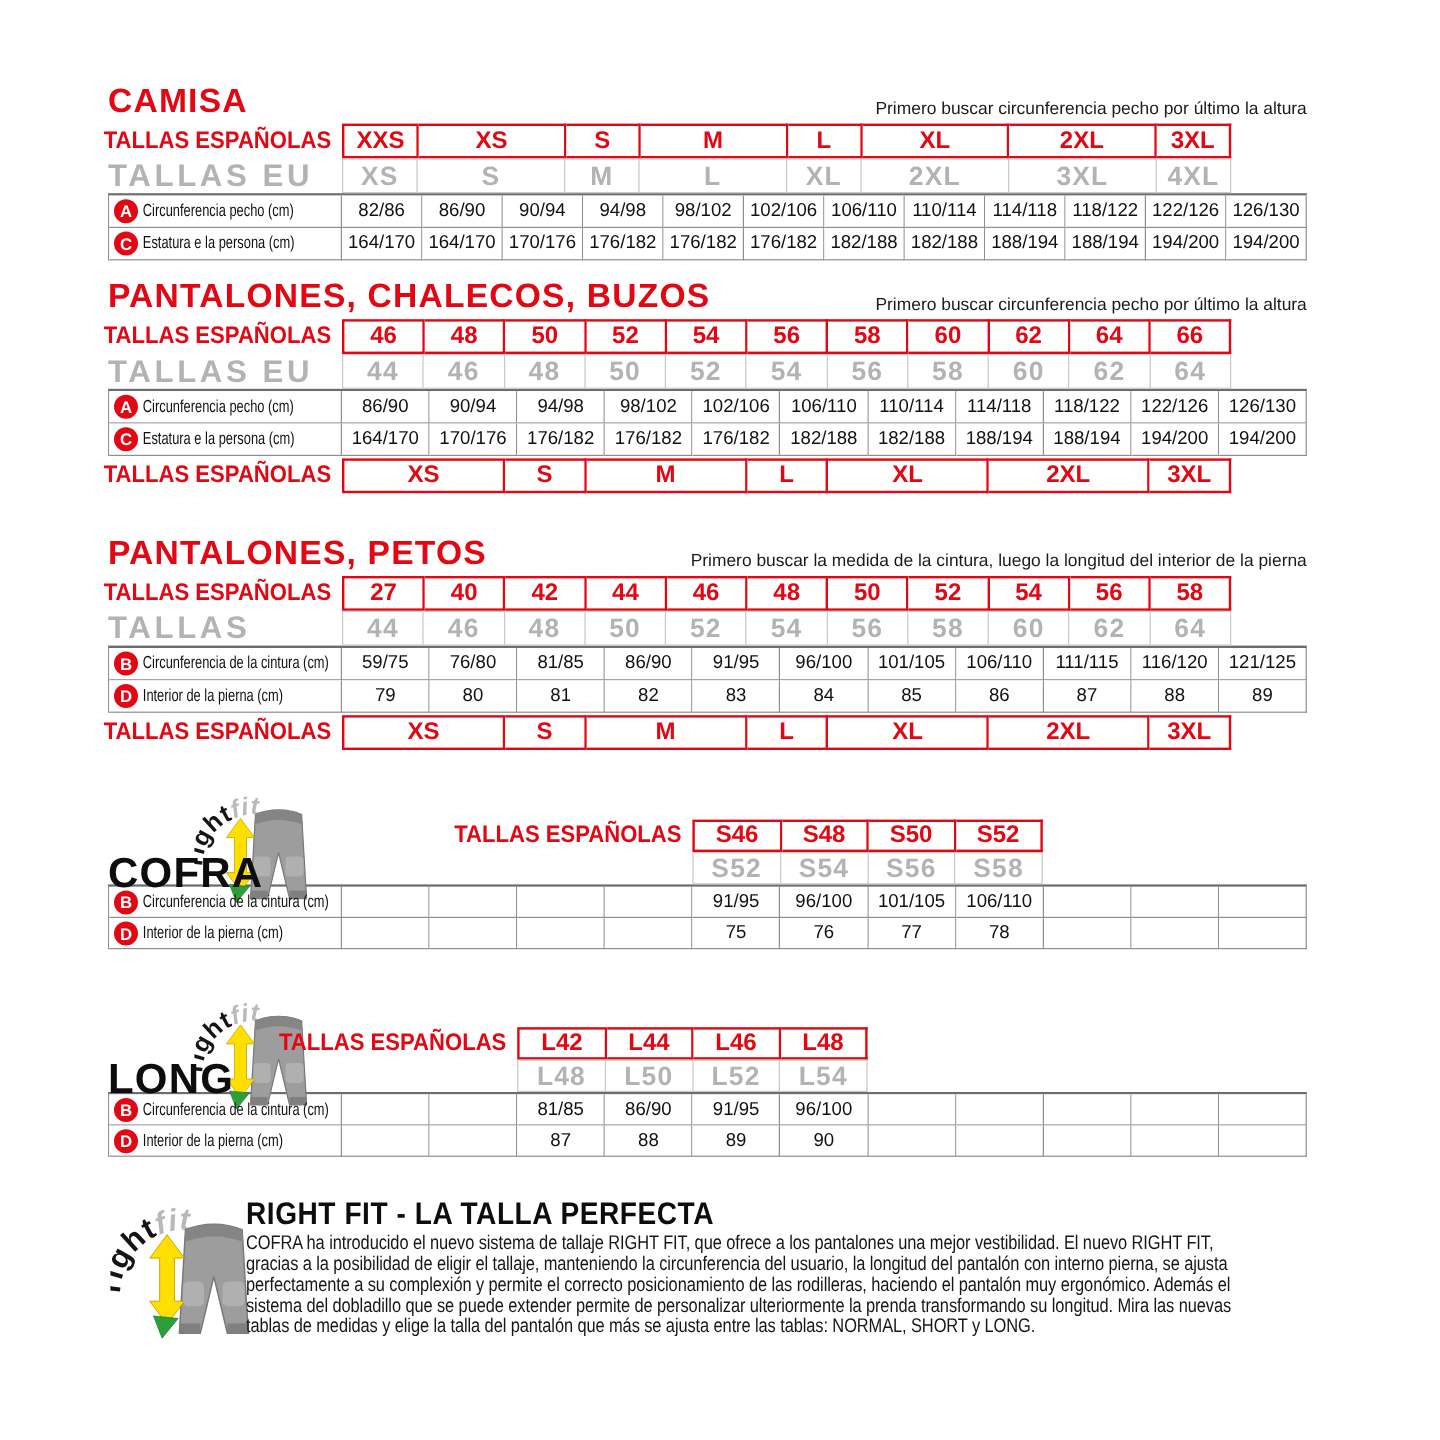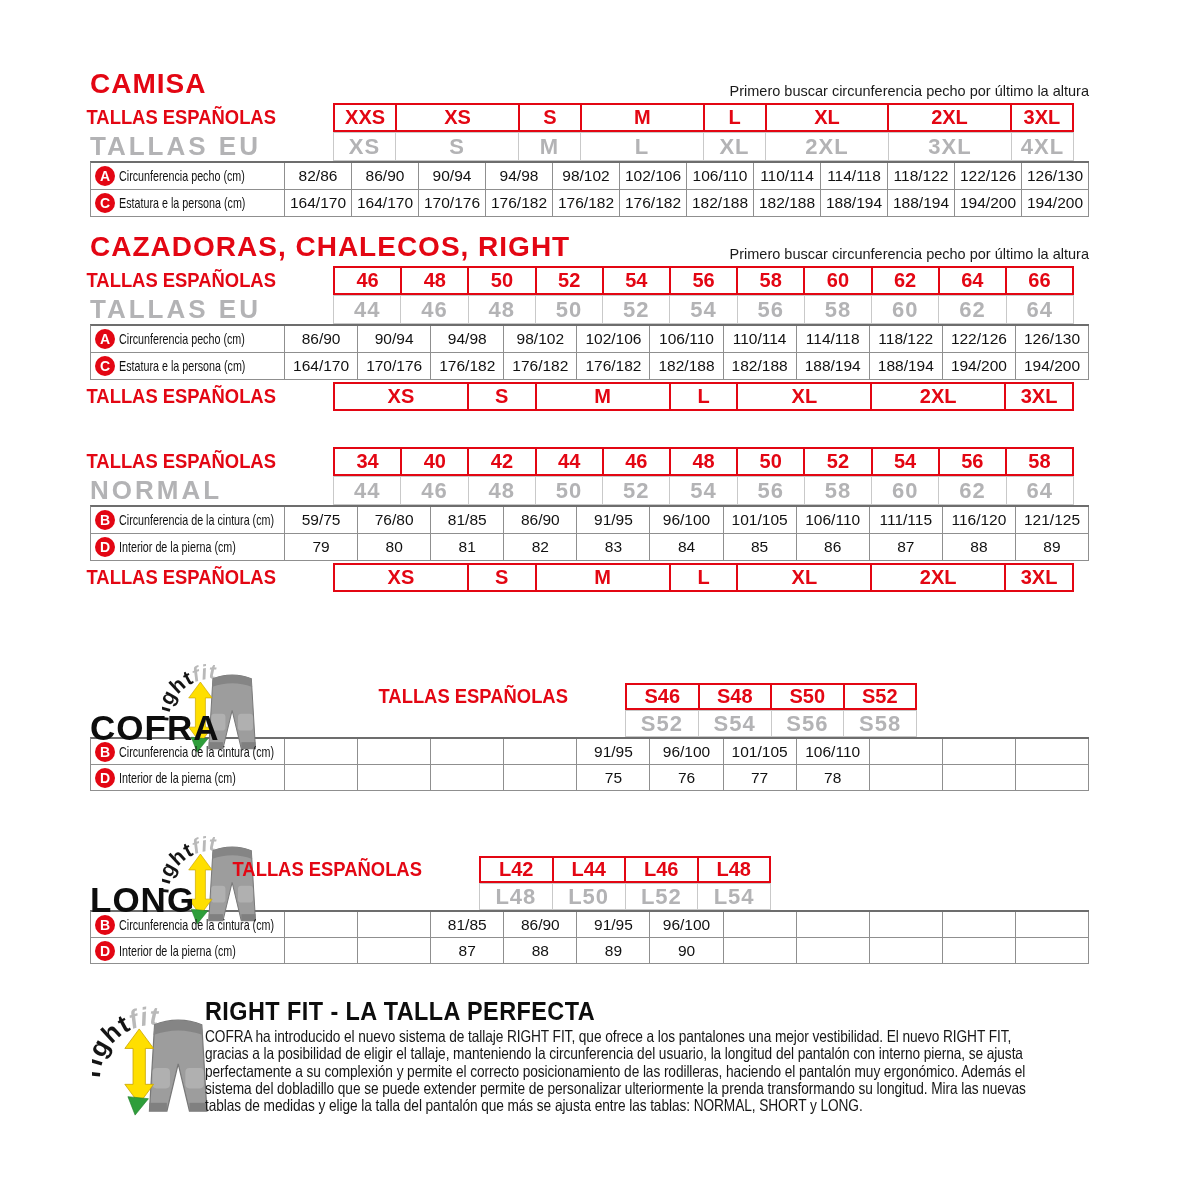--- a/index.html
+++ b/index.html
@@ -14,21 +14,21 @@
   html,body{width:1200px;height:1200px;background:#fff;overflow:hidden;
     font-family:"Liberation Sans","DejaVu Sans",sans-serif;}
   body{position:relative;}
 
   .sec{position:absolute;left:90px;width:999px;}
 
   .sec-head{display:flex;justify-content:space-between;align-items:flex-end;height:30px;margin-bottom:3px;}
   .sec-title{font-size:28px;font-weight:bold;color:var(--red);letter-spacing:1px;white-space:nowrap;}
   .sec-note{font-size:14.5px;color:#1a1a1a;padding-bottom:1px;white-space:nowrap;}
 
-  .trow{display:flex;height:29px;width:998px;gap:48px;}
+  .trow{display:flex;height:29px;width:998px;}
   .trow .lab{width:195px;display:flex;align-items:center;justify-content:flex-end;padding-right:9px;}
   .lab-red{color:var(--red);font-weight:bold;font-size:20px;white-space:nowrap;transform:scaleX(.92);transform-origin:right center;}
   .trow .lab.lab-gray{justify-content:flex-start;color:var(--gray-txt);font-weight:bold;font-size:26px;letter-spacing:3px;white-space:nowrap;}
   .cells{display:flex;width:741px;}
   .sizebox{flex:1 0 0;border:2.5px solid var(--red);background:#fff;display:flex;align-items:center;justify-content:center;
     font-weight:bold;font-size:20px;color:var(--red);}
   .sizebox + .sizebox{border-left:none;}
   .graycell{flex:1 0 0;border:1px solid var(--grid-light);display:flex;align-items:center;justify-content:center;
     font-weight:bold;font-size:22px;color:var(--gray-txt);letter-spacing:1px;}
   .graycell + .graycell{border-left:none;}
@@ -138,21 +138,21 @@
           <div class="valcell" style="flex-grow: 1;">188/194</div>
           <div class="valcell" style="flex-grow: 1;">194/200</div>
           <div class="valcell" style="flex-grow: 1;">194/200</div>
         </div>
     </div>
   </div>
 </div>
 
 <div class="sec" style="top:233px">
   <div class="sec-head">
-    <div class="sec-title">CAZADORAS, CHALECOS, RIGHT</div>
+    <div class="sec-title">PANTALONES, CHALECOS, BUZOS</div>
     <div class="sec-note">Primero buscar circunferencia pecho por último la altura</div>
   </div>
   <div class="trow">
     <div class="lab">
         <span class="lab-red">TALLAS ESPAÑOLAS</span>
       </div>
     <div class="cells">
         <div class="sizebox" style="flex-grow: 1;">46</div>
         <div class="sizebox" style="flex-grow: 1;">48</div>
         <div class="sizebox" style="flex-grow: 1;">50</div>
@@ -232,40 +232,44 @@
         <div class="sizebox" style="flex-grow: 2;">M</div>
         <div class="sizebox" style="flex-grow: 1;">L</div>
         <div class="sizebox" style="flex-grow: 2;">XL</div>
         <div class="sizebox" style="flex-grow: 2;">2XL</div>
         <div class="sizebox" style="flex-grow: 1;">3XL</div>
       </div>
   </div>
 </div>
 
 <div class="sec" style="top:447px">
+  <div class="sec-head">
+    <div class="sec-title">PANTALONES, PETOS</div>
+    <div class="sec-note">Primero buscar la medida de la cintura, luego la longitud del interior de la pierna</div>
+  </div>
   <div class="trow">
     <div class="lab">
         <span class="lab-red">TALLAS ESPAÑOLAS</span>
       </div>
     <div class="cells">
-        <div class="sizebox" style="flex-grow: 1;">34</div>
+        <div class="sizebox" style="flex-grow: 1;">27</div>
         <div class="sizebox" style="flex-grow: 1;">40</div>
         <div class="sizebox" style="flex-grow: 1;">42</div>
         <div class="sizebox" style="flex-grow: 1;">44</div>
         <div class="sizebox" style="flex-grow: 1;">46</div>
         <div class="sizebox" style="flex-grow: 1;">48</div>
         <div class="sizebox" style="flex-grow: 1;">50</div>
         <div class="sizebox" style="flex-grow: 1;">52</div>
         <div class="sizebox" style="flex-grow: 1;">54</div>
         <div class="sizebox" style="flex-grow: 1;">56</div>
         <div class="sizebox" style="flex-grow: 1;">58</div>
       </div>
   </div>
   <div class="trow">
-    <div class="lab lab-gray">NORMAL</div>
+    <div class="lab lab-gray">TALLAS</div>
     <div class="cells">
         <div class="graycell" style="flex-grow: 1;">44</div>
         <div class="graycell" style="flex-grow: 1;">46</div>
         <div class="graycell" style="flex-grow: 1;">48</div>
         <div class="graycell" style="flex-grow: 1;">50</div>
         <div class="graycell" style="flex-grow: 1;">52</div>
         <div class="graycell" style="flex-grow: 1;">54</div>
         <div class="graycell" style="flex-grow: 1;">56</div>
         <div class="graycell" style="flex-grow: 1;">58</div>
         <div class="graycell" style="flex-grow: 1;">60</div>

